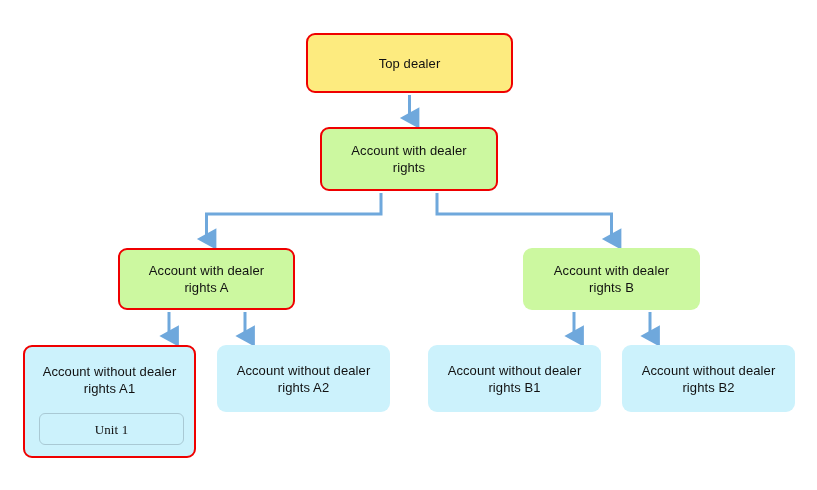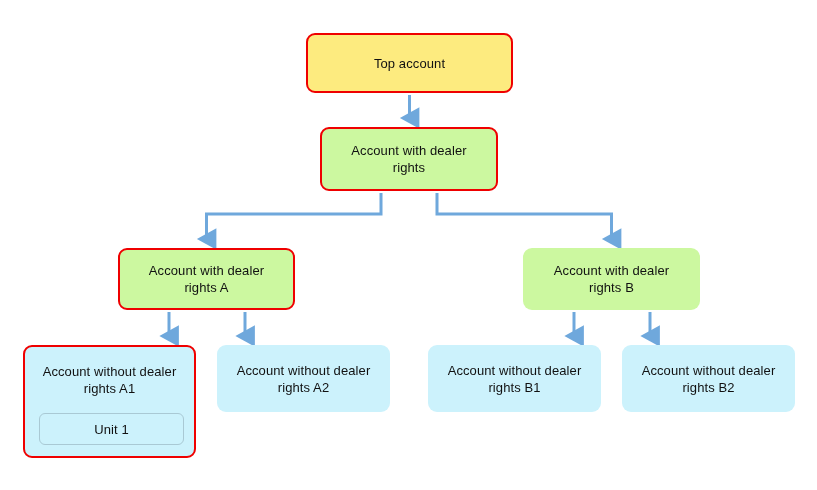--- a/index.html
+++ b/index.html
@@ -64,20 +64,21 @@
     position: absolute;
     box-sizing: border-box;
     background: #ccf2fc;
     border: 1px solid #a9c9d4;
     border-radius: 6px;
     display: flex;
     align-items: center;
     justify-content: center;
     font-size: 13px;
     color: #111111;
+    font-family: Liberation Serif, serif;
   }
   svg.connectors {
     position: absolute;
     left: 0;
     top: 0;
     width: 817px;
     height: 490px;
     pointer-events: none;
   }
 </style>
@@ -102,21 +103,21 @@
     <path d="M 169 312 L 169 336" stroke="#6fa8dc" stroke-width="3" fill="none" marker-end="url(#arrowhead)"></path>
 
     <path d="M 245 312 L 245 336" stroke="#6fa8dc" stroke-width="3" fill="none" marker-end="url(#arrowhead)"></path>
 
     <path d="M 574 312 L 574 336" stroke="#6fa8dc" stroke-width="3" fill="none" marker-end="url(#arrowhead)"></path>
 
     <path d="M 650 312 L 650 336" stroke="#6fa8dc" stroke-width="3" fill="none" marker-end="url(#arrowhead)"></path>
   </svg>
 
   <div class="node n-top" style="left:306px; top:33px; width:207px; height:60px;">
-    <span class="node-label">Top account</span>
+    <span class="node-label">Top dealer</span>
   </div>
 
   <div class="node n-green" style="left:320px; top:127px; width:178px; height:64px;">
     <span class="node-label">Account with dealer
 rights</span>
   </div>
 
   <div class="node n-green" style="left:118px; top:248px; width:177px; height:62px;">
     <span class="node-label">Account with dealer
 rights A</span>

